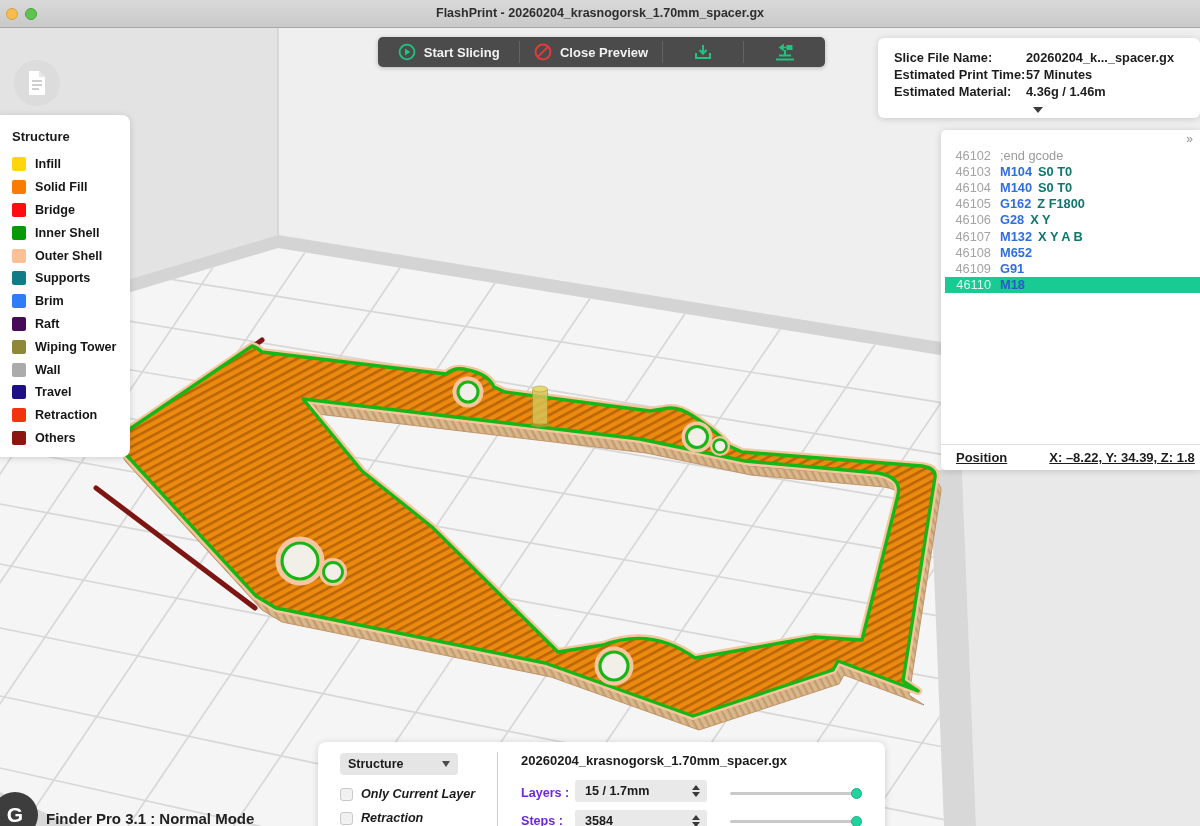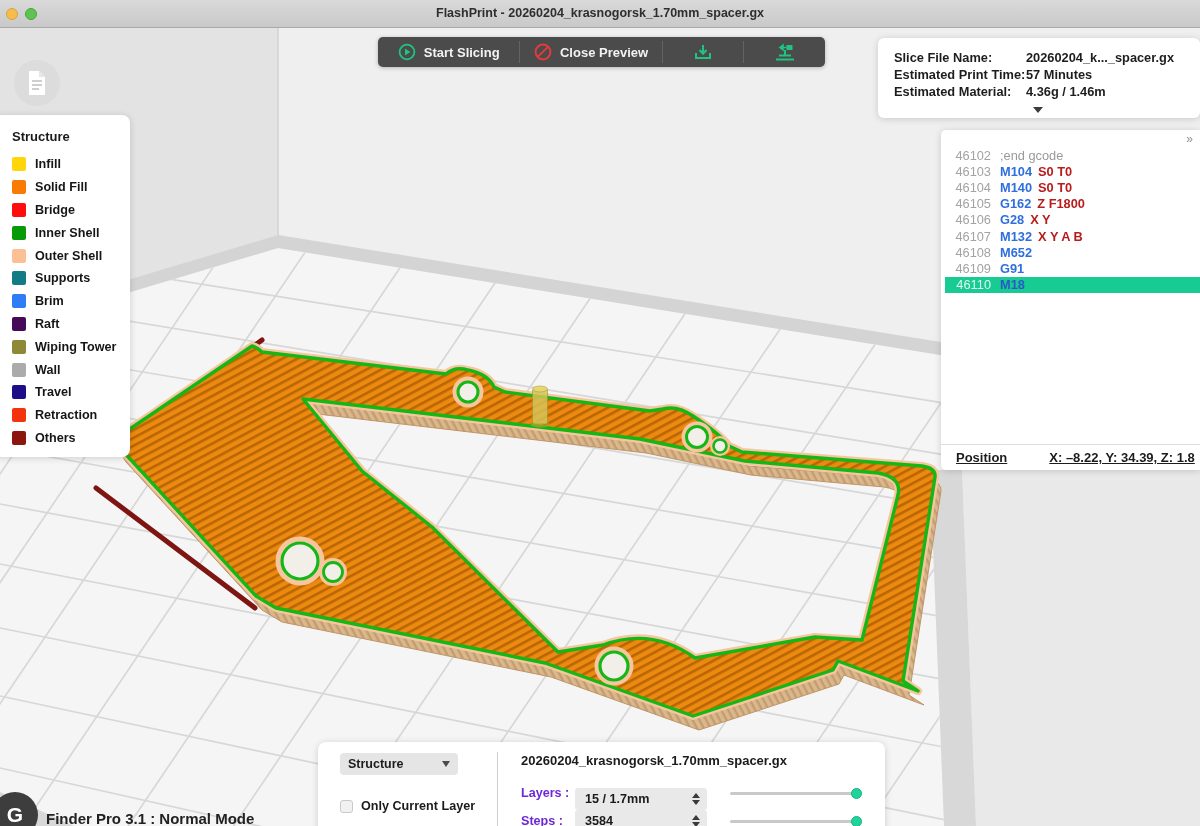--- a/index.html
+++ b/index.html
@@ -49,39 +49,39 @@
   .inf-caret{position:absolute;left:155px;bottom:5px;width:0;height:0;
     border-left:5px solid transparent;border-right:5px solid transparent;border-top:6px solid #3c3c3c;}
 
   
   .gcode{left:941px;top:130px;width:259px;height:340px;border-radius:5px 0 0 5px;}
   .gc-expander{position:absolute;right:7px;top:2px;font-size:12px;color:#8f8f8f;}
   .gc-lines{position:absolute;left:4px;top:17px;right:0;}
   .gc-row{display:flex;height:16.2px;align-items:center;font-size:12.8px;font-weight:600;}
   .gc-no{width:46px;text-align:right;margin-right:9px;color:#a3a3a3;font-weight:400;flex:0 0 auto;}
   .gc-cmd{color:#2e6ede;margin-right:6px;white-space:pre;}
-  .gc-args{color:#b91c1c;white-space:pre;}
+  .gc-args{color:#0f766e;white-space:pre;}
   .gc-row.comment .gc-cmd{color:#9a9a9a;font-weight:400;}
   .gc-row.active{background:var(--accent);}
   .gc-row.active .gc-no{color:#e0f8ef;}
   .gc-row.active .gc-cmd{color:#2b59c8;}
   .gc-posrow{position:absolute;left:0;right:0;bottom:0;height:26px;border-top:1px solid #ddd;
     display:flex;align-items:center;font-size:13px;color:#1c1c1c;text-decoration:underline;}
   .gc-pos-label{font-weight:700;margin-left:15px;margin-right:18px;}
   .gc-pos-val{font-weight:700;margin-left:24px;}
 
   
   .bottompanel{left:318px;top:742px;width:567px;height:96px;border-radius:8px 8px 0 0;}
   .dropdown{position:absolute;left:22px;top:11px;width:118px;height:22px;background:#e5e5e5;
     border-radius:4px;display:flex;align-items:center;font-size:12.5px;font-weight:600;color:#1c1c1c;
     padding:0 8px;}
   .dropdown .dd-caret{margin-left:auto;width:0;height:0;border-left:4.5px solid transparent;
     border-right:4.5px solid transparent;border-top:6px solid #4a4a4a;}
   .checks{position:absolute;left:22px;top:37px;}
-  .cb-row{display:flex;align-items:center;height:18px;margin-top:18px;}
+  .cb-row{display:flex;align-items:center;height:18px;margin-top:6px;font-style:italic;}
   .cb-box{width:13px;height:13px;background:#f1f1f1;border:1px solid #c9c9c9;border-radius:3px;
     margin-right:8px;flex:0 0 auto;}
   .cb-lb{font-size:12.6px;font-weight:600;color:#1b1b1b;white-space:nowrap;}
   .bp-sep{position:absolute;left:179px;top:10px;bottom:0;width:1px;background:#cfcfcf;}
   .bp-file{position:absolute;left:203px;top:11px;font-size:13px;font-weight:700;color:#1b1b1b;}
   .bp-row-label{position:absolute;font-size:12.6px;font-weight:600;color:#6d28d9;}
   .bp-field{position:absolute;width:132px;height:22px;background:#e9e9e9;border-radius:3px;
     font-size:12.6px;font-weight:600;color:#1b1b1b;display:flex;align-items:center;padding-left:10px;}
   .stepper{margin-left:auto;margin-right:7px;display:flex;flex-direction:column;gap:2px;align-items:center;}
   .st-up{width:0;height:0;border-left:4px solid transparent;border-right:4px solid transparent;
@@ -413,21 +413,21 @@
       </div>
       <div class="cb-row">
         <span class="cb-box"></span>
         <span class="cb-lb">Travel</span>
       </div>
     </div>
   <div class="bp-sep"></div>
   <div class="bp-file">20260204_krasnogorsk_1.70mm_spacer.gx</div>
 
   <div class="bp-row-label" style="left:203px;top:44px;">Layers :</div>
-  <div class="bp-field" style="left:257px;top:46px;">
+  <div class="bp-field" style="left:257px;top:38px;">
     <span>15 / 1.7mm</span>
     <span class="stepper">
         <span class="st-up"></span>
         <span class="st-dn"></span>
       </span>
   </div>
   <div class="slider" style="left:412px;top:46px;">
     <span class="sl-track"></span>
     <span class="sl-knob"></span>
   </div>

